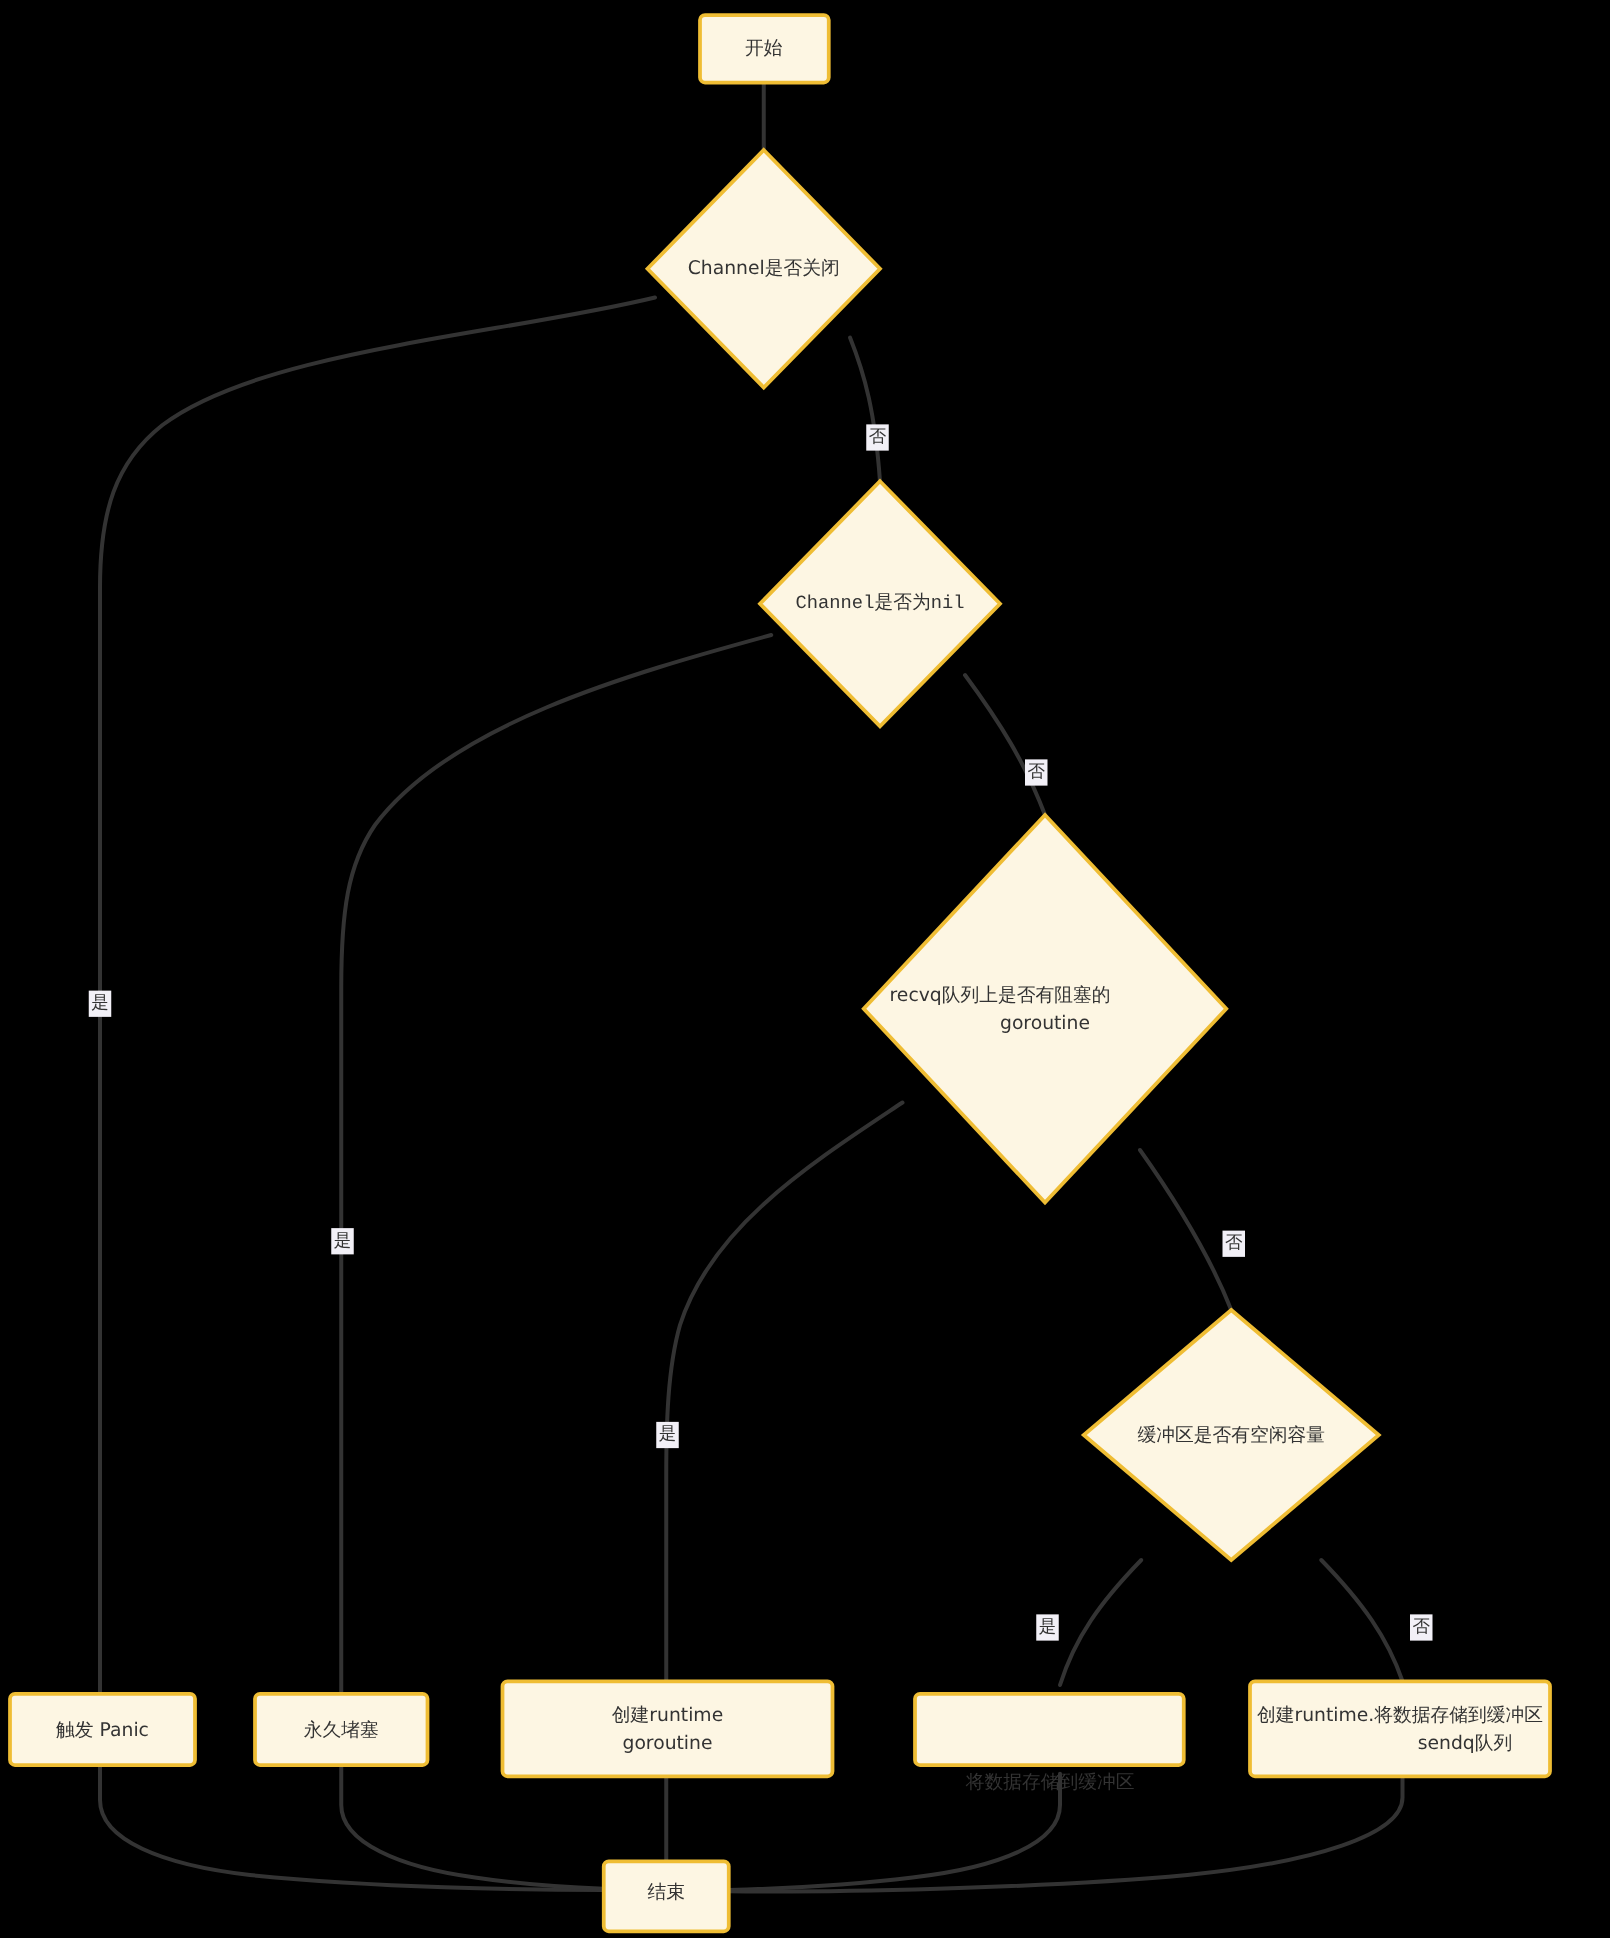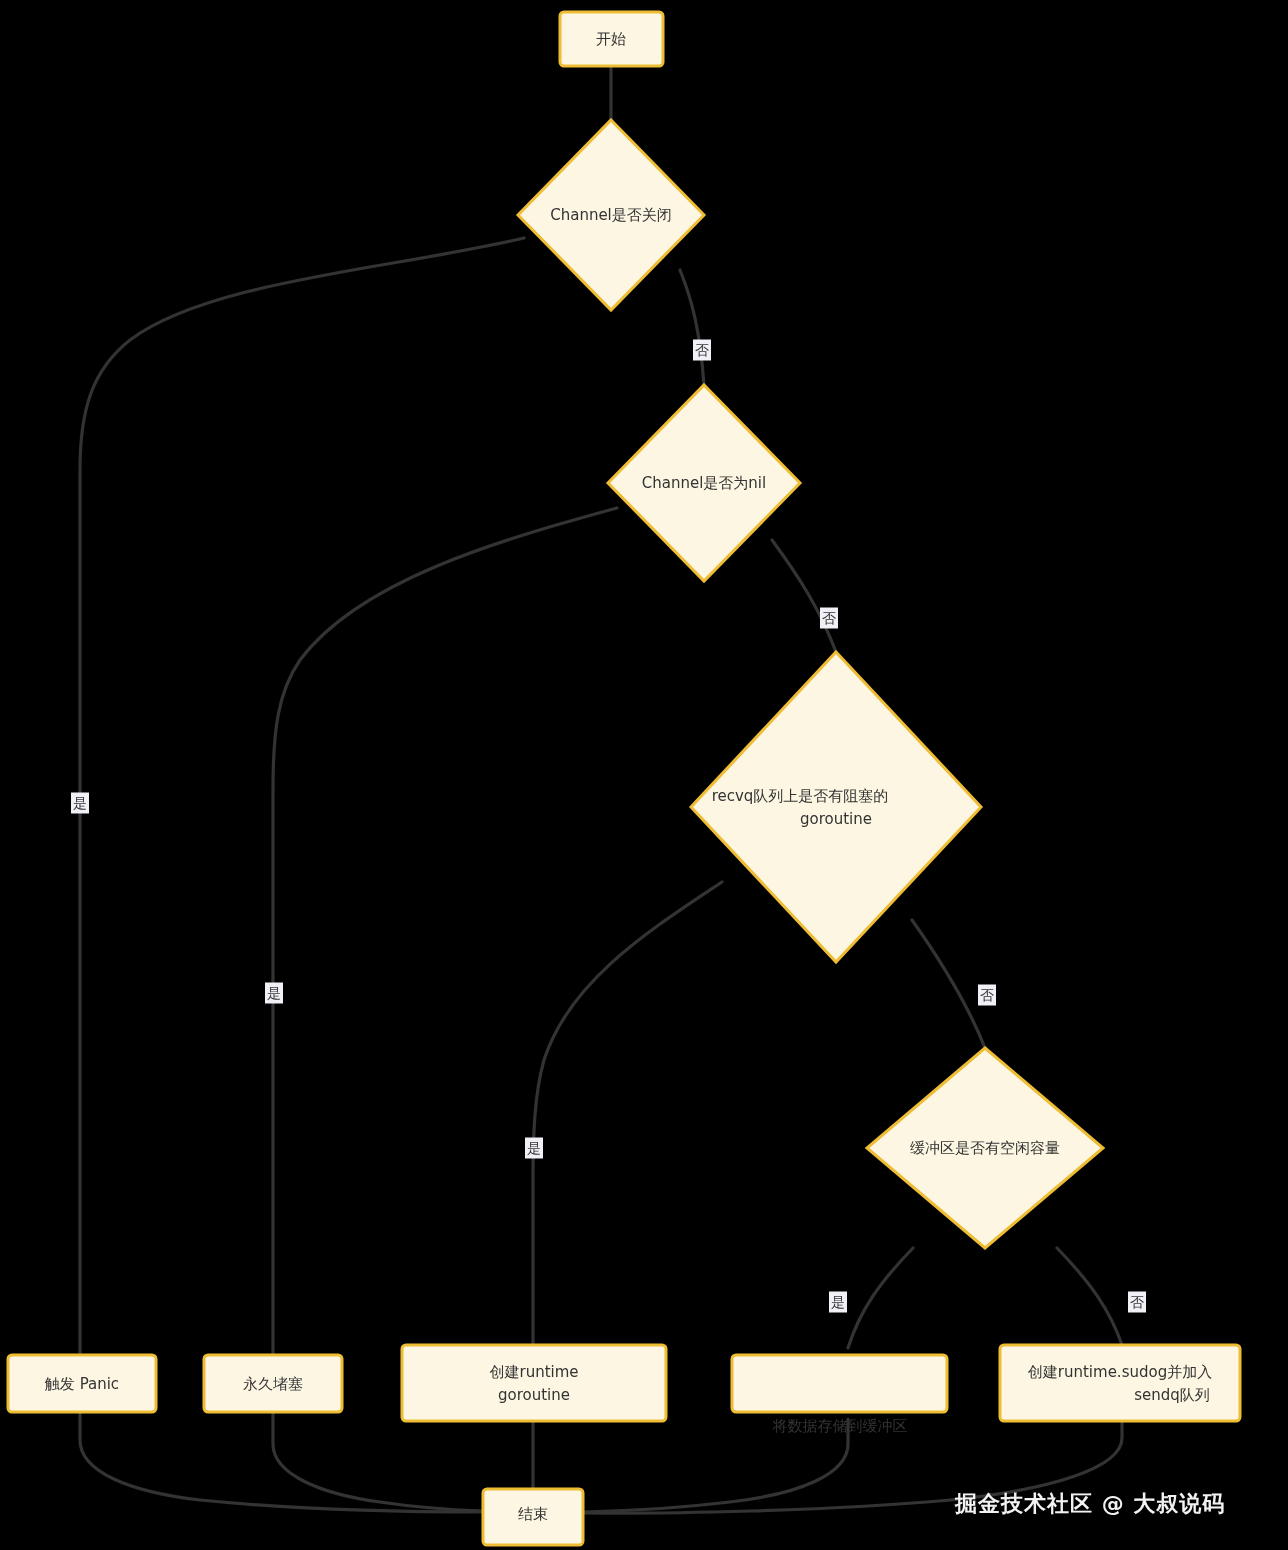--- a/index.html
+++ b/index.html
@@ -150,52 +150,51 @@
     <rect class="node-shape" x="1000" y="1345" width="240" height="76" rx="4" ry="4"></rect>
 
     
     <rect class="node-shape" x="483" y="1489" width="100" height="56" rx="4" ry="4"></rect>
   </svg>
 
   <div class="node-label" style="left:611px; top:39px;">开始</div>
 
   <div class="node-label" style="left:611px; top:215px;">Channel是否关闭</div>
 
-  <div class="node-label" style="left:704px; top:483px;">Channel是否为nil</div>
+  <div class="node-label" style="left:704px; top:483px;font-family:Liberation Mono, monospace;">Channel是否为nil</div>
 
   <div class="node-label" style="left:800px; top:796px;">recvq队列上是否有阻塞的</div>
   <div class="node-label" style="left:836px; top:819px;">goroutine</div>
 
   <div class="node-label" style="left:985px; top:1148px;">缓冲区是否有空闲容量</div>
 
   <div class="node-label" style="left:82px; top:1384px;">触发 Panic</div>
 
   <div class="node-label" style="left:273px; top:1384px;">永久堵塞</div>
 
   <div class="node-label" style="left:534px; top:1372px;">创建runtime</div>
   <div class="node-label" style="left:534px; top:1395px;">goroutine</div>
 
   <div class="node-label" style="left:840px; top:1384px;margin-top:42px;">将数据存储到缓冲区</div>
 
-  <div class="node-label" style="left:1120px; top:1372px;">创建runtime.sudog并加入</div>
+  <div class="node-label" style="left:1120px; top:1372px;">创建runtime.将数据存储到缓冲区</div>
   <div class="node-label" style="left:1172px; top:1395px;">sendq队列</div>
 
   <div class="node-label" style="left:533px; top:1514px;">结束</div>
 
   <div class="edge-label" style="left:80px; top:803px;">是</div>
 
   <div class="edge-label" style="left:702px; top:350px;">否</div>
 
   <div class="edge-label" style="left:274px; top:993px;">是</div>
 
   <div class="edge-label" style="left:829px; top:618px;">否</div>
 
   <div class="edge-label" style="left:534px; top:1148px;">是</div>
 
   <div class="edge-label" style="left:987px; top:995px;">否</div>
 
   <div class="edge-label" style="left:838px; top:1302px;">是</div>
 
   <div class="edge-label" style="left:1137px; top:1302px;">否</div>
 
-  <div class="watermark" style="left:955px; top:1489px;">掘金技术社区 @ 大叔说码</div>
 
 </div>
 
 </body></html>

